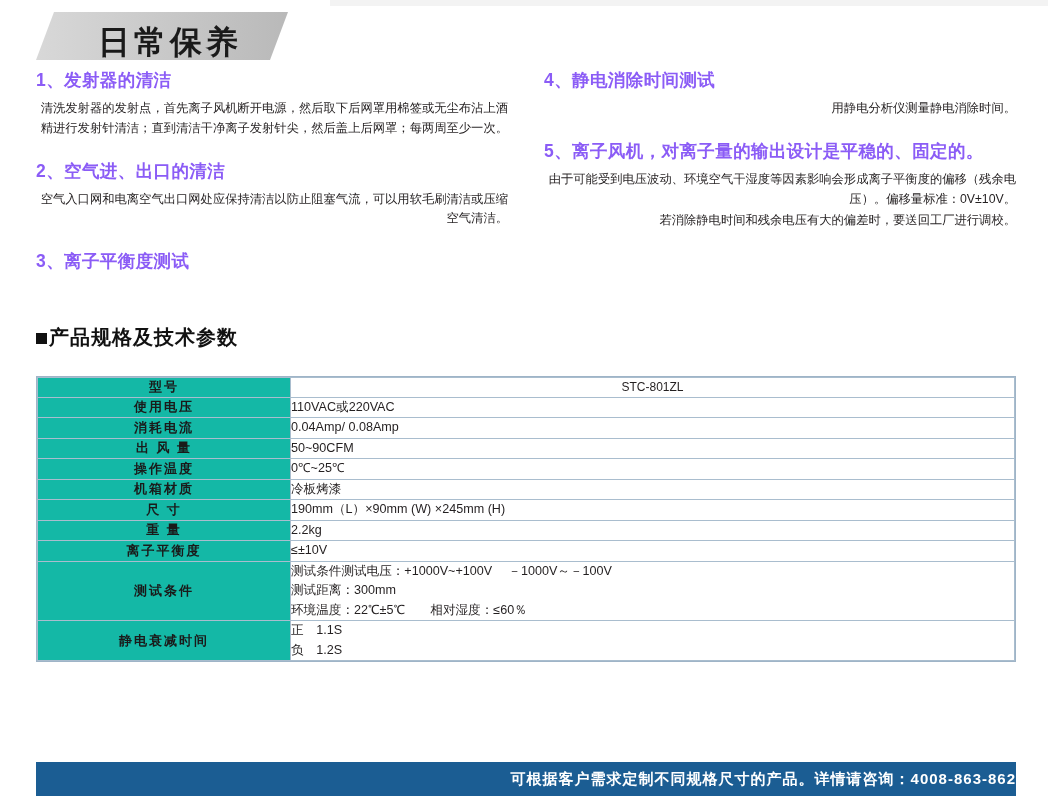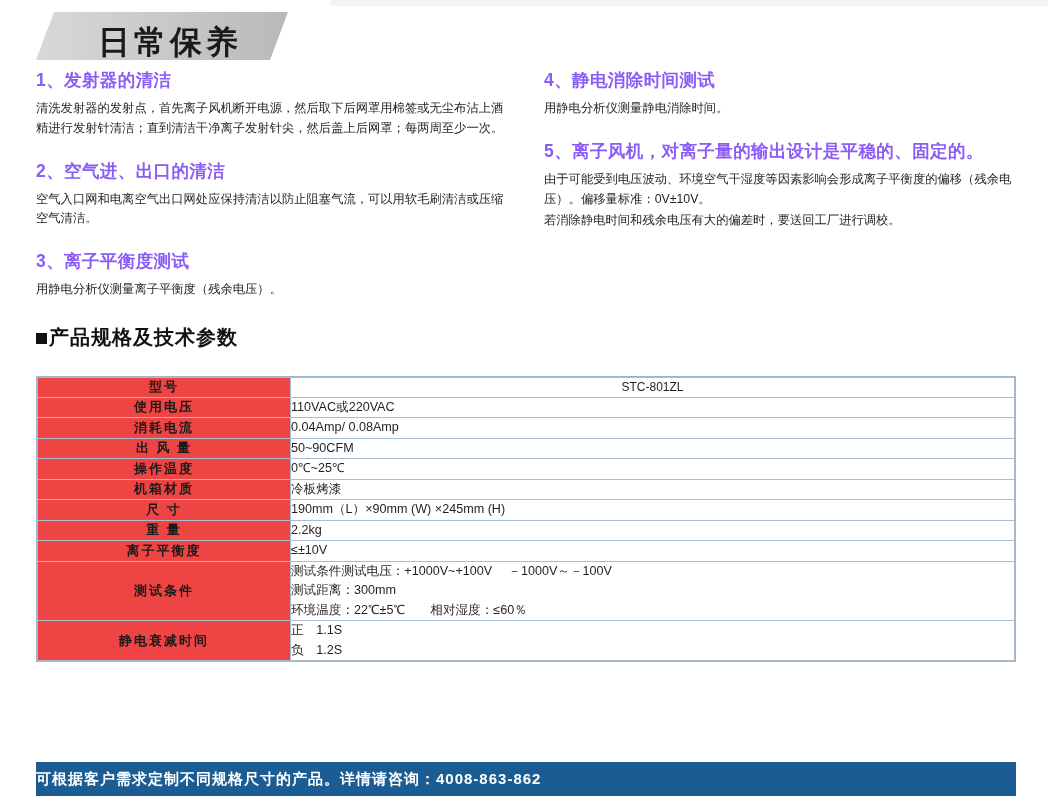--- a/index.html
+++ b/index.html
@@ -70,20 +70,21 @@
     color: #8b5cf6;
     letter-spacing: 0.4px;
     line-height: 1.25;
   }
   h3.sec.spaced { margin-top: 22px; }
   p.body {
     font-size: 12.3px;
     line-height: 1.62;
     margin: 0 0 0 0;
     color: #231f20;
+    text-align: right;
   }
   p.body + p.body { margin-top: 2px; }
 
   
   .spec-head {
     position: absolute;
     left: 36px;
     top: 324px;
     font-family: "Liberation Serif", serif;
     font-size: 20px;
@@ -113,21 +114,21 @@
     width: 100%;
     table-layout: fixed;
   }
   table.spec td {
     border: 1px solid #a9bdce;
     padding: 0;
     vertical-align: middle;
   }
   td.label {
     width: 252px;
-    background: #ef4444;
+    background: #14b8a6;
     text-align: center;
     font-size: 13px;
     font-weight: bold;
     color: #1a1a1a;
     letter-spacing: 2px;
     padding: 7px 4px;
   }
   td.value {
     background: #ffffff;
     font-size: 12.6px;
@@ -145,21 +146,21 @@
   .footer {
     position: absolute;
     left: 36px;
     top: 762px;
     width: 980px;
     height: 34px;
     background: #1b5d93;
     color: #ffffff;
     display: flex;
     align-items: center;
-    justify-content: flex-start;
+    justify-content: flex-end;
     font-size: 15px;
     font-weight: bold;
     letter-spacing: 1px;
     box-sizing: border-box;
   }
 
   
   .top-strip {
     position: absolute;
     left: 330px;
@@ -184,21 +185,20 @@
   <div class="cols">
 
     <div class="col col-left">
       <h3 class="sec">1、发射器的清洁</h3>
       <p class="body">清洗发射器的发射点，首先离子风机断开电源，然后取下后网罩用棉签或无尘布沾上酒精进行发射针清洁；直到清洁干净离子发射针尖，然后盖上后网罩；每两周至少一次。</p>
 
       <h3 class="sec spaced">2、空气进、出口的清洁</h3>
       <p class="body">空气入口网和电离空气出口网处应保持清洁以防止阻塞气流，可以用软毛刷清洁或压缩空气清洁。</p>
 
       <h3 class="sec spaced">3、离子平衡度测试</h3>
-      <p class="body">用静电分析仪测量离子平衡度（残余电压）。</p>
     </div>
 
     <div class="col col-right">
       <h3 class="sec">4、静电消除时间测试</h3>
       <p class="body">用静电分析仪测量静电消除时间。</p>
 
       <h3 class="sec spaced">5、离子风机，对离子量的输出设计是平稳的、固定的。</h3>
       <p class="body">由于可能受到电压波动、环境空气干湿度等因素影响会形成离子平衡度的偏移（残余电压）。偏移量标准：0V±10V。</p>
       <p class="body">若消除静电时间和残余电压有大的偏差时，要送回工厂进行调校。</p>
     </div>

